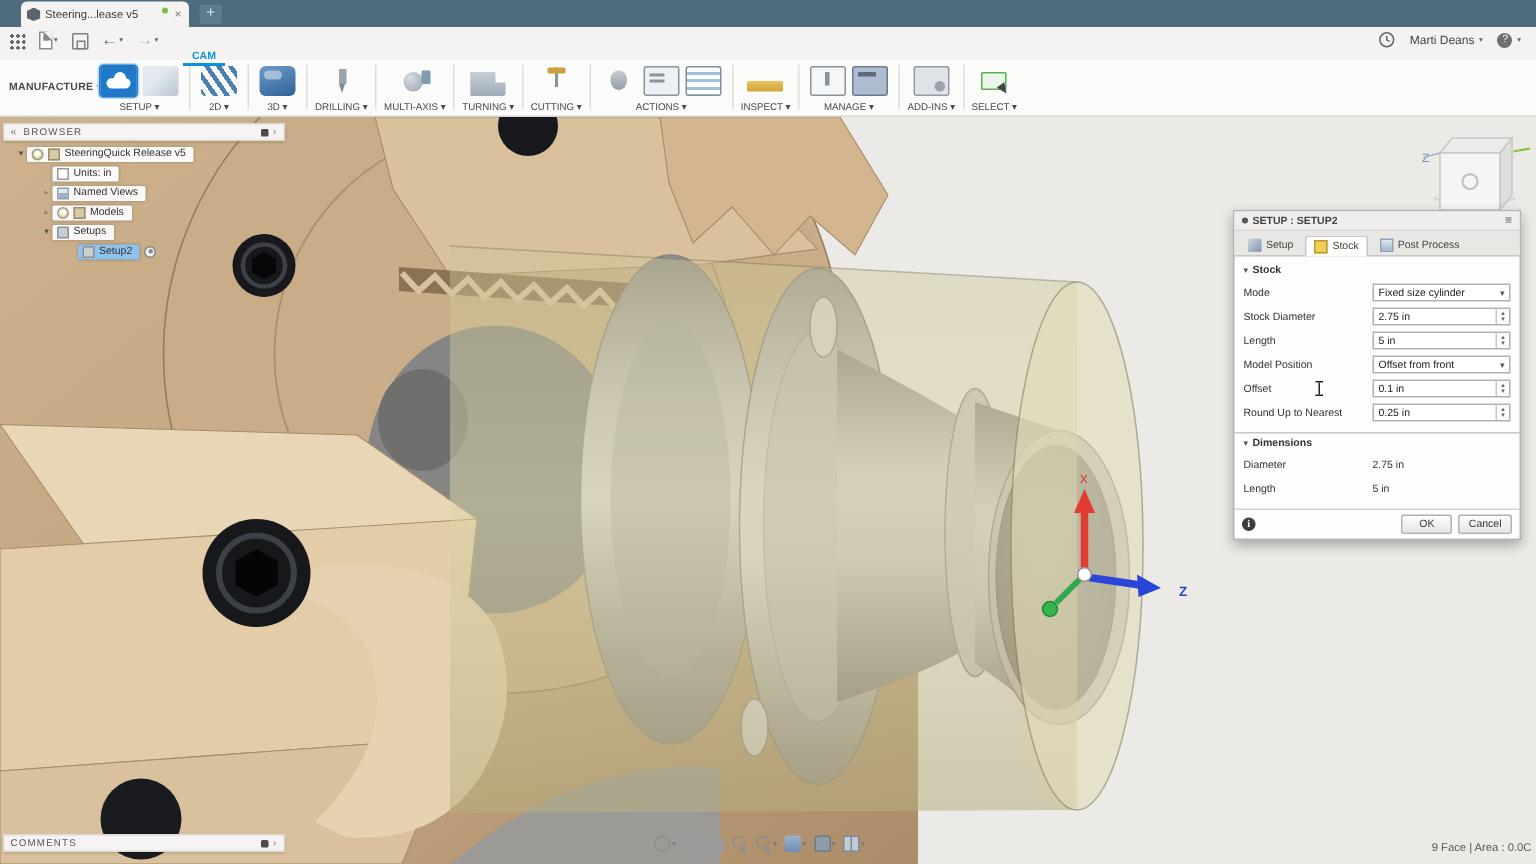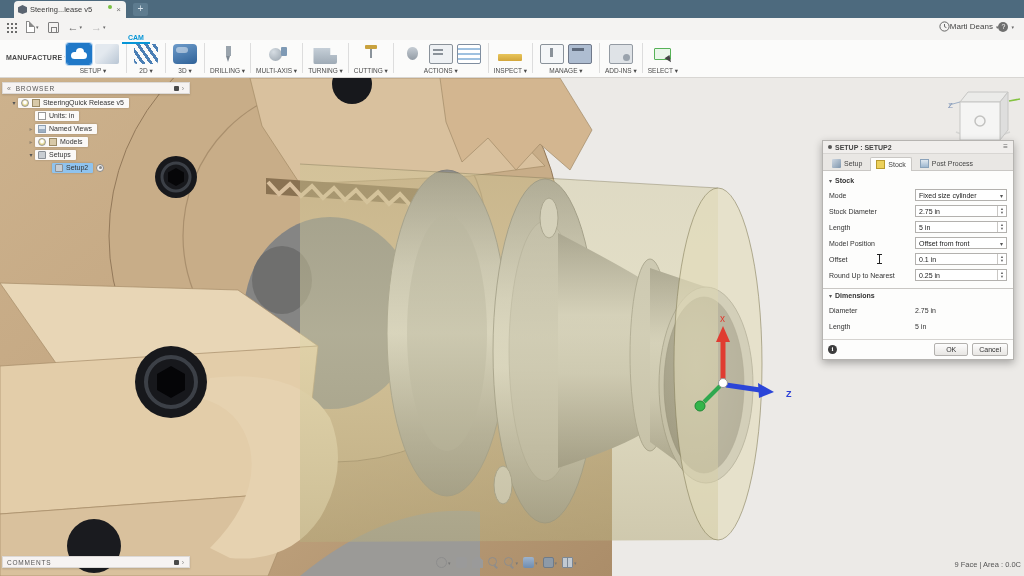--- a/index.html
+++ b/index.html
@@ -23,21 +23,21 @@
   #qat-left{position:absolute;left:6px;top:3px;display:flex;align-items:center;gap:9px;}
   .q-grid{width:11px;height:11px;background-image:radial-gradient(#6b6b6b 1.1px,transparent 1.2px);
     background-size:4px 4px;background-position:0 0;}
   .q-file{width:9px;height:12px;background:#fff;border:1px solid #8a8a8a;position:relative;}
   .q-file::after{content:"";position:absolute;right:-1px;top:-1px;border:3px solid #f4f3f2;border-left-color:#8a8a8a;border-bottom-color:#8a8a8a;}
   .q-save{width:11px;height:11px;background:#f4f3f2;border:1.5px solid #7e7e7e;border-radius:1px;position:relative;}
   .q-save::after{content:"";position:absolute;left:2px;top:4px;width:4px;height:4px;border:1px solid #7e7e7e;}
   .q-undo,.q-redo{font-size:11px;color:#6e6e6e;line-height:11px;}
   .q-redo{color:#b9b9b9;}
   .dd{font-size:5px;color:#666;margin-left:1px;}
-  #qat-right{position:absolute;right:10px;top:3px;display:flex;align-items:center;font-size:8px;color:#444;}
+  #qat-right{position:absolute;right:10px;top:3px;display:flex;align-items:center;gap:10px;font-size:8px;color:#444;}
   .helpc{width:10px;height:10px;border-radius:50%;background:#6f6f6f;color:#fff;font-size:7px;line-height:10px;text-align:center;}
 
   
   #ribbon{position:absolute;left:0;top:40px;width:1024px;height:38px;background:#fbfbfa;border-bottom:1px solid #d8d6d3;}
   #manufacture-btn{position:absolute;left:3px;top:10px;font-size:7px;font-weight:bold;color:#4a4a4a;
     padding:4px 3px;letter-spacing:.2px;}
   #cam-badge{position:absolute;left:62px;top:-6px;font-size:7px;color:#0696d7;font-weight:bold;
     border-bottom:2px solid #0696d7;padding:0 6px 1px 6px;}
   #ribbon-groups{position:absolute;left:60px;top:0;height:38px;display:flex;align-items:flex-start;}
   .rgroup{display:flex;flex-direction:column;align-items:center;padding:2px 5px 0 5px;}

